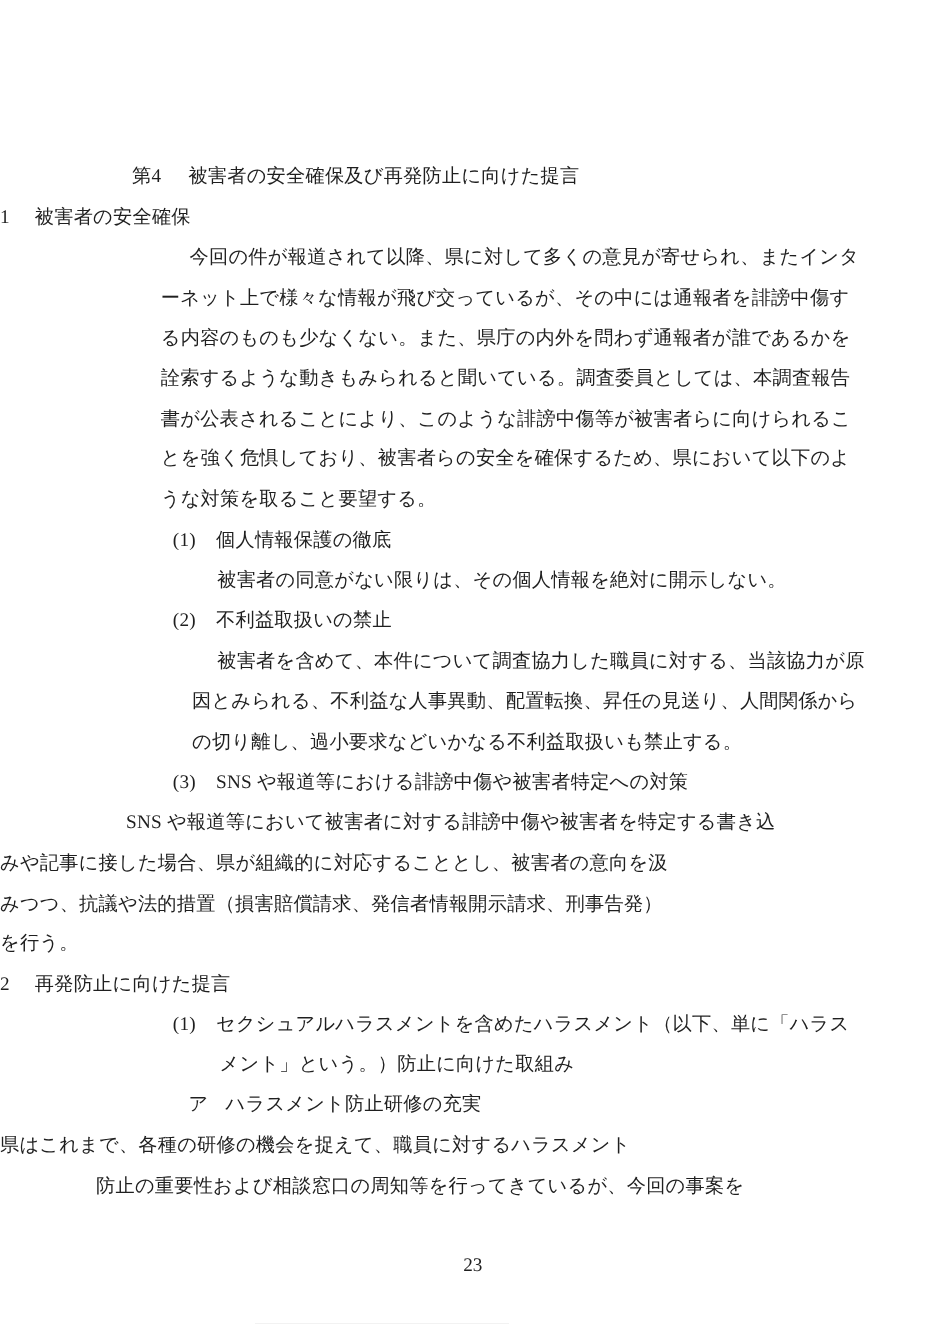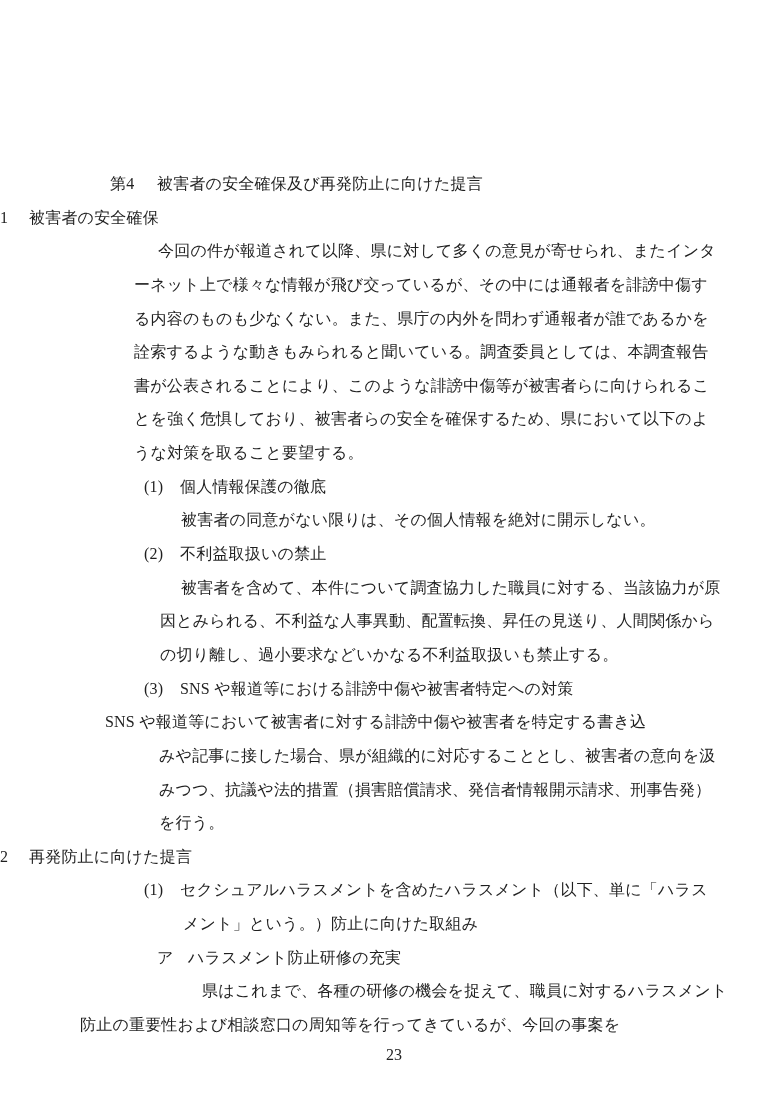--- a/index.html
+++ b/index.html
@@ -16,21 +16,20 @@
     color: #1f1f1f;
     font-family: "Liberation Serif", "DejaVu Serif", serif;
     font-size: 16px;
     overflow: hidden;
   }
   .doc {
     position: absolute;
     top: 131px;
     left: 0;
     right: 12px;
-    margin-top: 36px;
   }
   .ln {
     height: 33.65px;
     line-height: 33.65px;
     white-space: pre;
     letter-spacing: 0.2px;
   }
   
   .num { display: inline-block; vertical-align: top; }
   .n-h1   { width: 47px; }
@@ -39,24 +38,24 @@
   .n-sub  { width: 31px; }
   
   .i-h1   { padding-left: 110px; }
   .i-h2   { }
   .i-p1f  { padding-left: 158px; }
   .i-p1   { padding-left: 134px; }
   .i-item { padding-left: 144px; }
   .i-p2f  { padding-left: 181px; }
   .i-p2   { padding-left: 160px; }
   .i-p3f  { padding-left: 105px; }
-  .i-p3   { padding-left: 159px; }
+  .i-p3   { }
   .i-t2   { padding-left: 183px; }
-  .i-sub  { padding-left: 157px; }
-  .i-p4f  { padding-left: 202px; }
+  .i-sub  { padding-left: 157px; font-family: Liberation Mono, monospace; }
+  .i-p4f  { }
   .i-p4   { padding-left: 80px; }
   .page-number {
     position: absolute;
     top: 1045px;
     left: 4px;
     width: 100%;
     text-align: center;
     font-size: 16px;
     line-height: 20px;
   }

